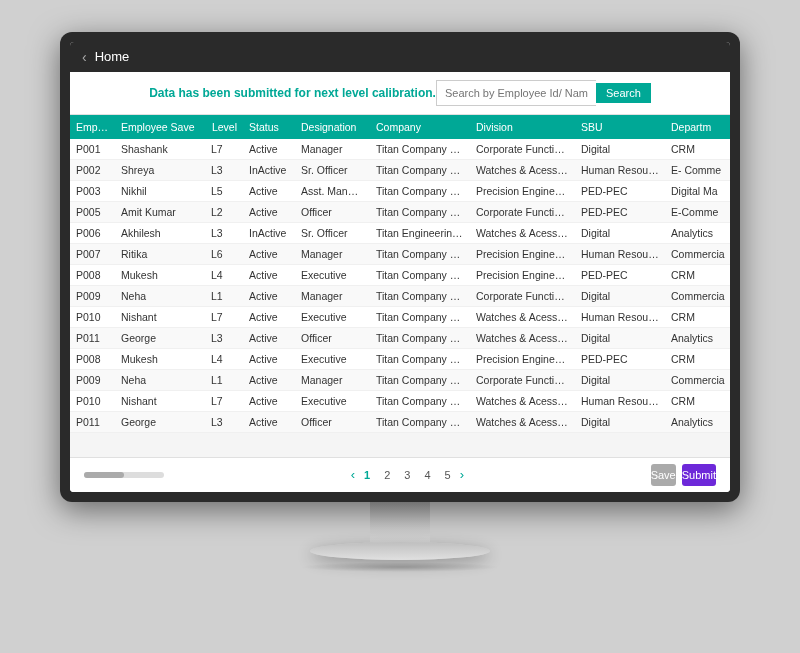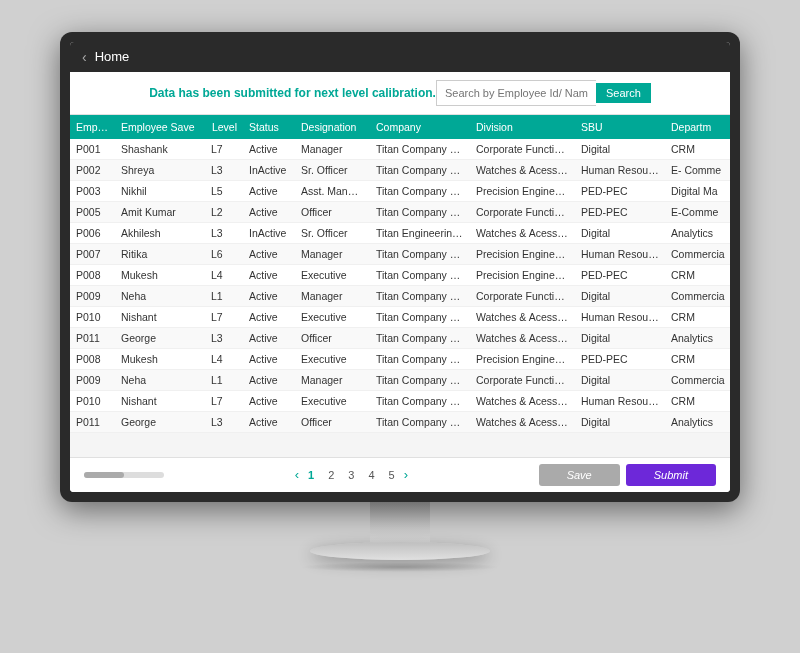--- a/index.html
+++ b/index.html
@@ -217,27 +217,26 @@
     }
     .pagination .page-num.active {
       color: #00a896;
       font-weight: bold;
     }
     .action-buttons {
       display: flex;
       gap: 6px;
     }
     .btn-save, .btn-submit {
-      padding: 5px 28px;
+      padding: 5px 0;
       font-size: 11px;
       border: none;
       cursor: pointer;
       border-radius: 3px;
       color: #fff;
-      font-style: italic;
     }
     .btn-save { background: #aaa; }
     .btn-submit { background: #6d28d9; }
   </style>
 </head>
 <body>
 
 <div class="monitor-outer">
   <div class="monitor-frame">
     <div class="monitor-screen">

